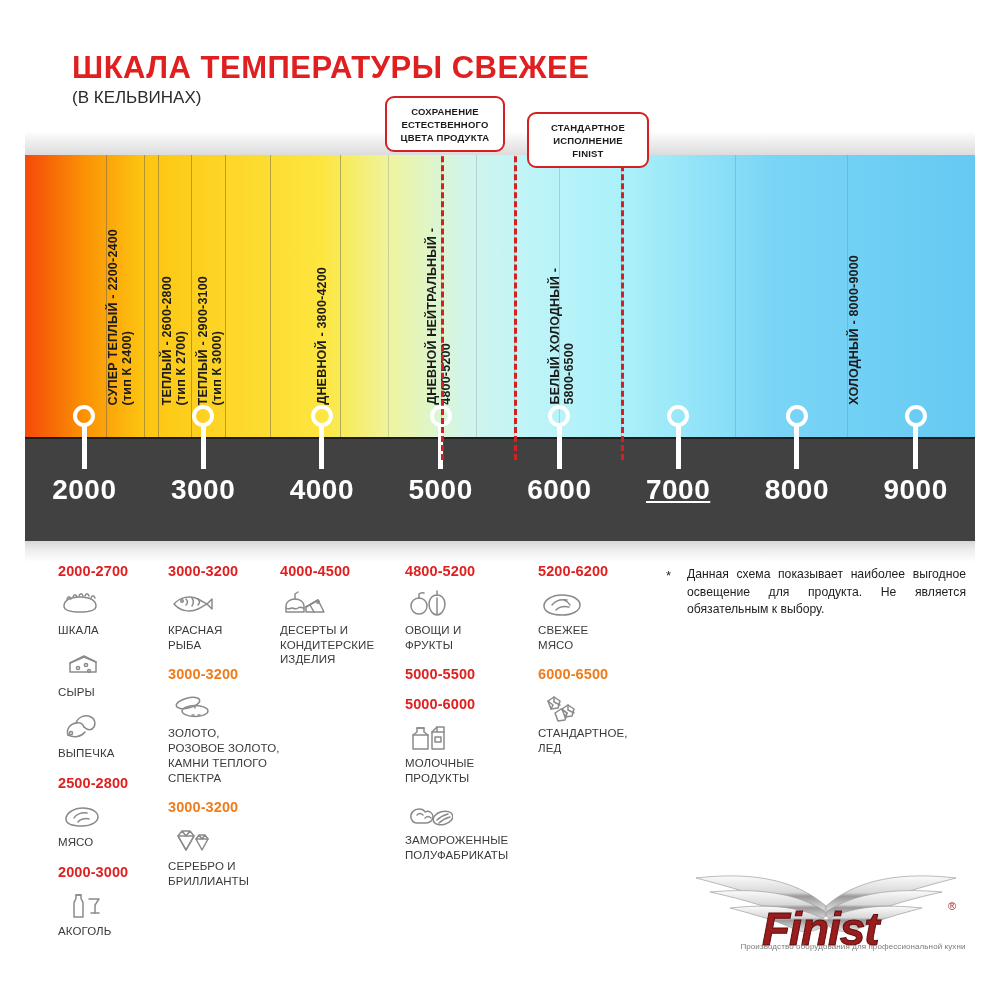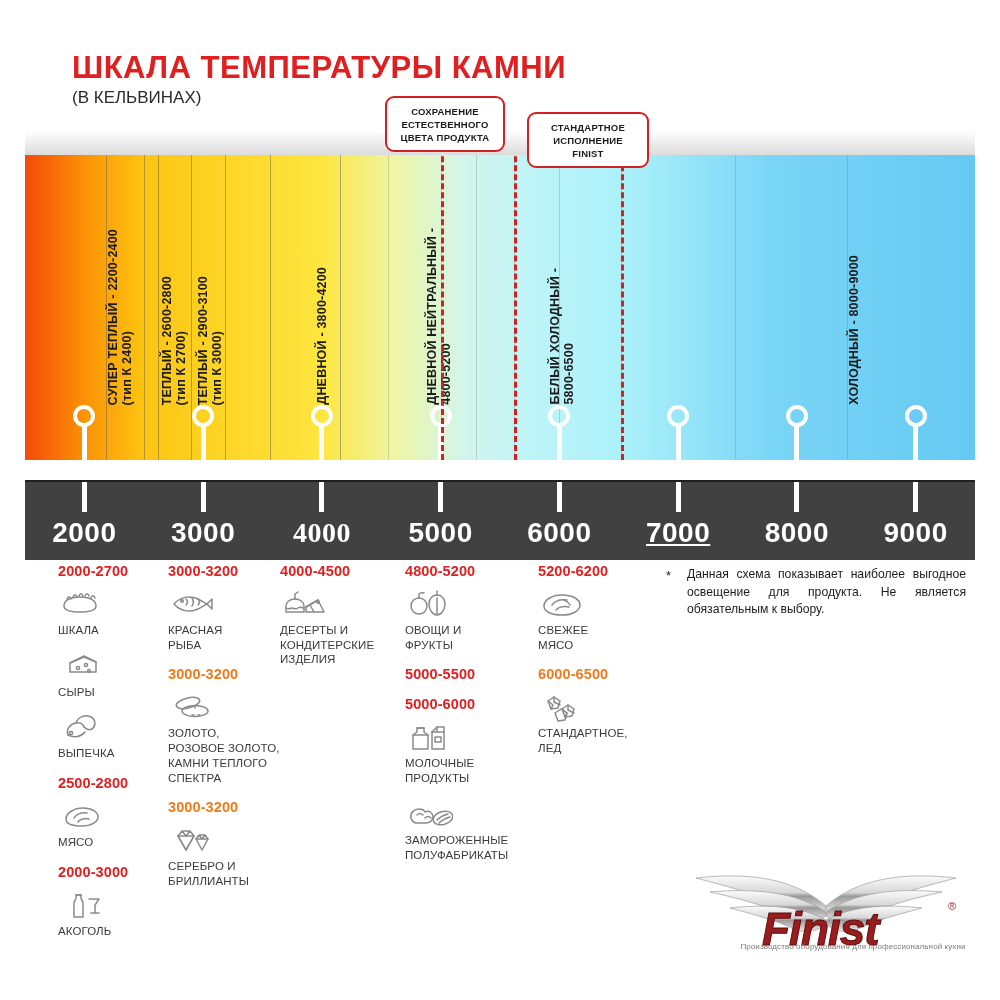--- a/index.html
+++ b/index.html
@@ -102,21 +102,21 @@
     border: 4px solid #ffffff; background: transparent;
     box-sizing: border-box;
   }
   .marker .stem {
     width: 5px; height: 46px; background: #ffffff;
     margin: -1px auto 0 auto;
   }
 
   
   .darkbar {
-    position: absolute; left: 25px; top: 480px; width: 950px; height: 80px;
+    position: absolute; left: 25px; top: 437px; width: 950px; height: 104px;
     background: #414141;
     border-top: 2px solid #1e1e1e;
     z-index: 3;
   }
   .darkbar .tick {
     position: absolute; top: 0; width: 5px; height: 30px; background: #ffffff;
   }
   .darkbar .num {
     position: absolute; top: 35px;
     font-size: 28px; font-weight: bold; color: #ffffff;
@@ -177,21 +177,21 @@
   .logo-tag {
     position: absolute; left: 52px; top: 70px; width: 250px;
     text-align: center; font-size: 8px; color: #7a7a7a; letter-spacing: .1px;
   }
 </style>
 </head>
 <body>
 
 <div id="page">
 
-  <div class="title">ШКАЛА ТЕМПЕРАТУРЫ КАМНИ</div>
+  <div class="title">ШКАЛА ТЕМПЕРАТУРЫ СВЕЖЕЕ</div>
   <div class="subtitle">(В КЕЛЬВИНАХ)</div>
 
   <div class="topfade"></div>
 
   <div id="callouts-host">
       <div class="callout" id="callout-0" style="left: 385px; top: 96px; width: 120px;">
         <div class="callout-line">СОХРАНЕНИЕ</div>
         <div class="callout-line">ЕСТЕСТВЕННОГО</div>
         <div class="callout-line">ЦВЕТА ПРОДУКТА</div>
       </div>
@@ -271,21 +271,21 @@
       </div>
   </div>
 
   <div class="darkbar">
     <div id="ticks-host">
         <div class="tick" style="left: 56.875px;"></div>
         <div class="num" style="left: 59.375px;">2000</div>
         <div class="tick" style="left: 175.625px;"></div>
         <div class="num" style="left: 178.125px;">3000</div>
         <div class="tick" style="left: 294.375px;"></div>
-        <div class="num" style="left: 296.875px; font-family: Liberation Serif, serif;">4000</div>
+        <div class="num" style="left: 296.875px;">4000</div>
         <div class="tick" style="left: 413.125px;"></div>
         <div class="num" style="left: 415.625px;">5000</div>
         <div class="tick" style="left: 531.875px;"></div>
         <div class="num" style="left: 534.375px;">6000</div>
         <div class="tick" style="left: 650.625px;"></div>
         <div class="num" style="left: 653.125px; text-decoration: underline;">7000</div>
         <div class="tick" style="left: 769.375px;"></div>
         <div class="num" style="left: 771.875px;">8000</div>
         <div class="tick" style="left: 888.125px;"></div>
         <div class="num" style="left: 890.625px;">9000</div>

